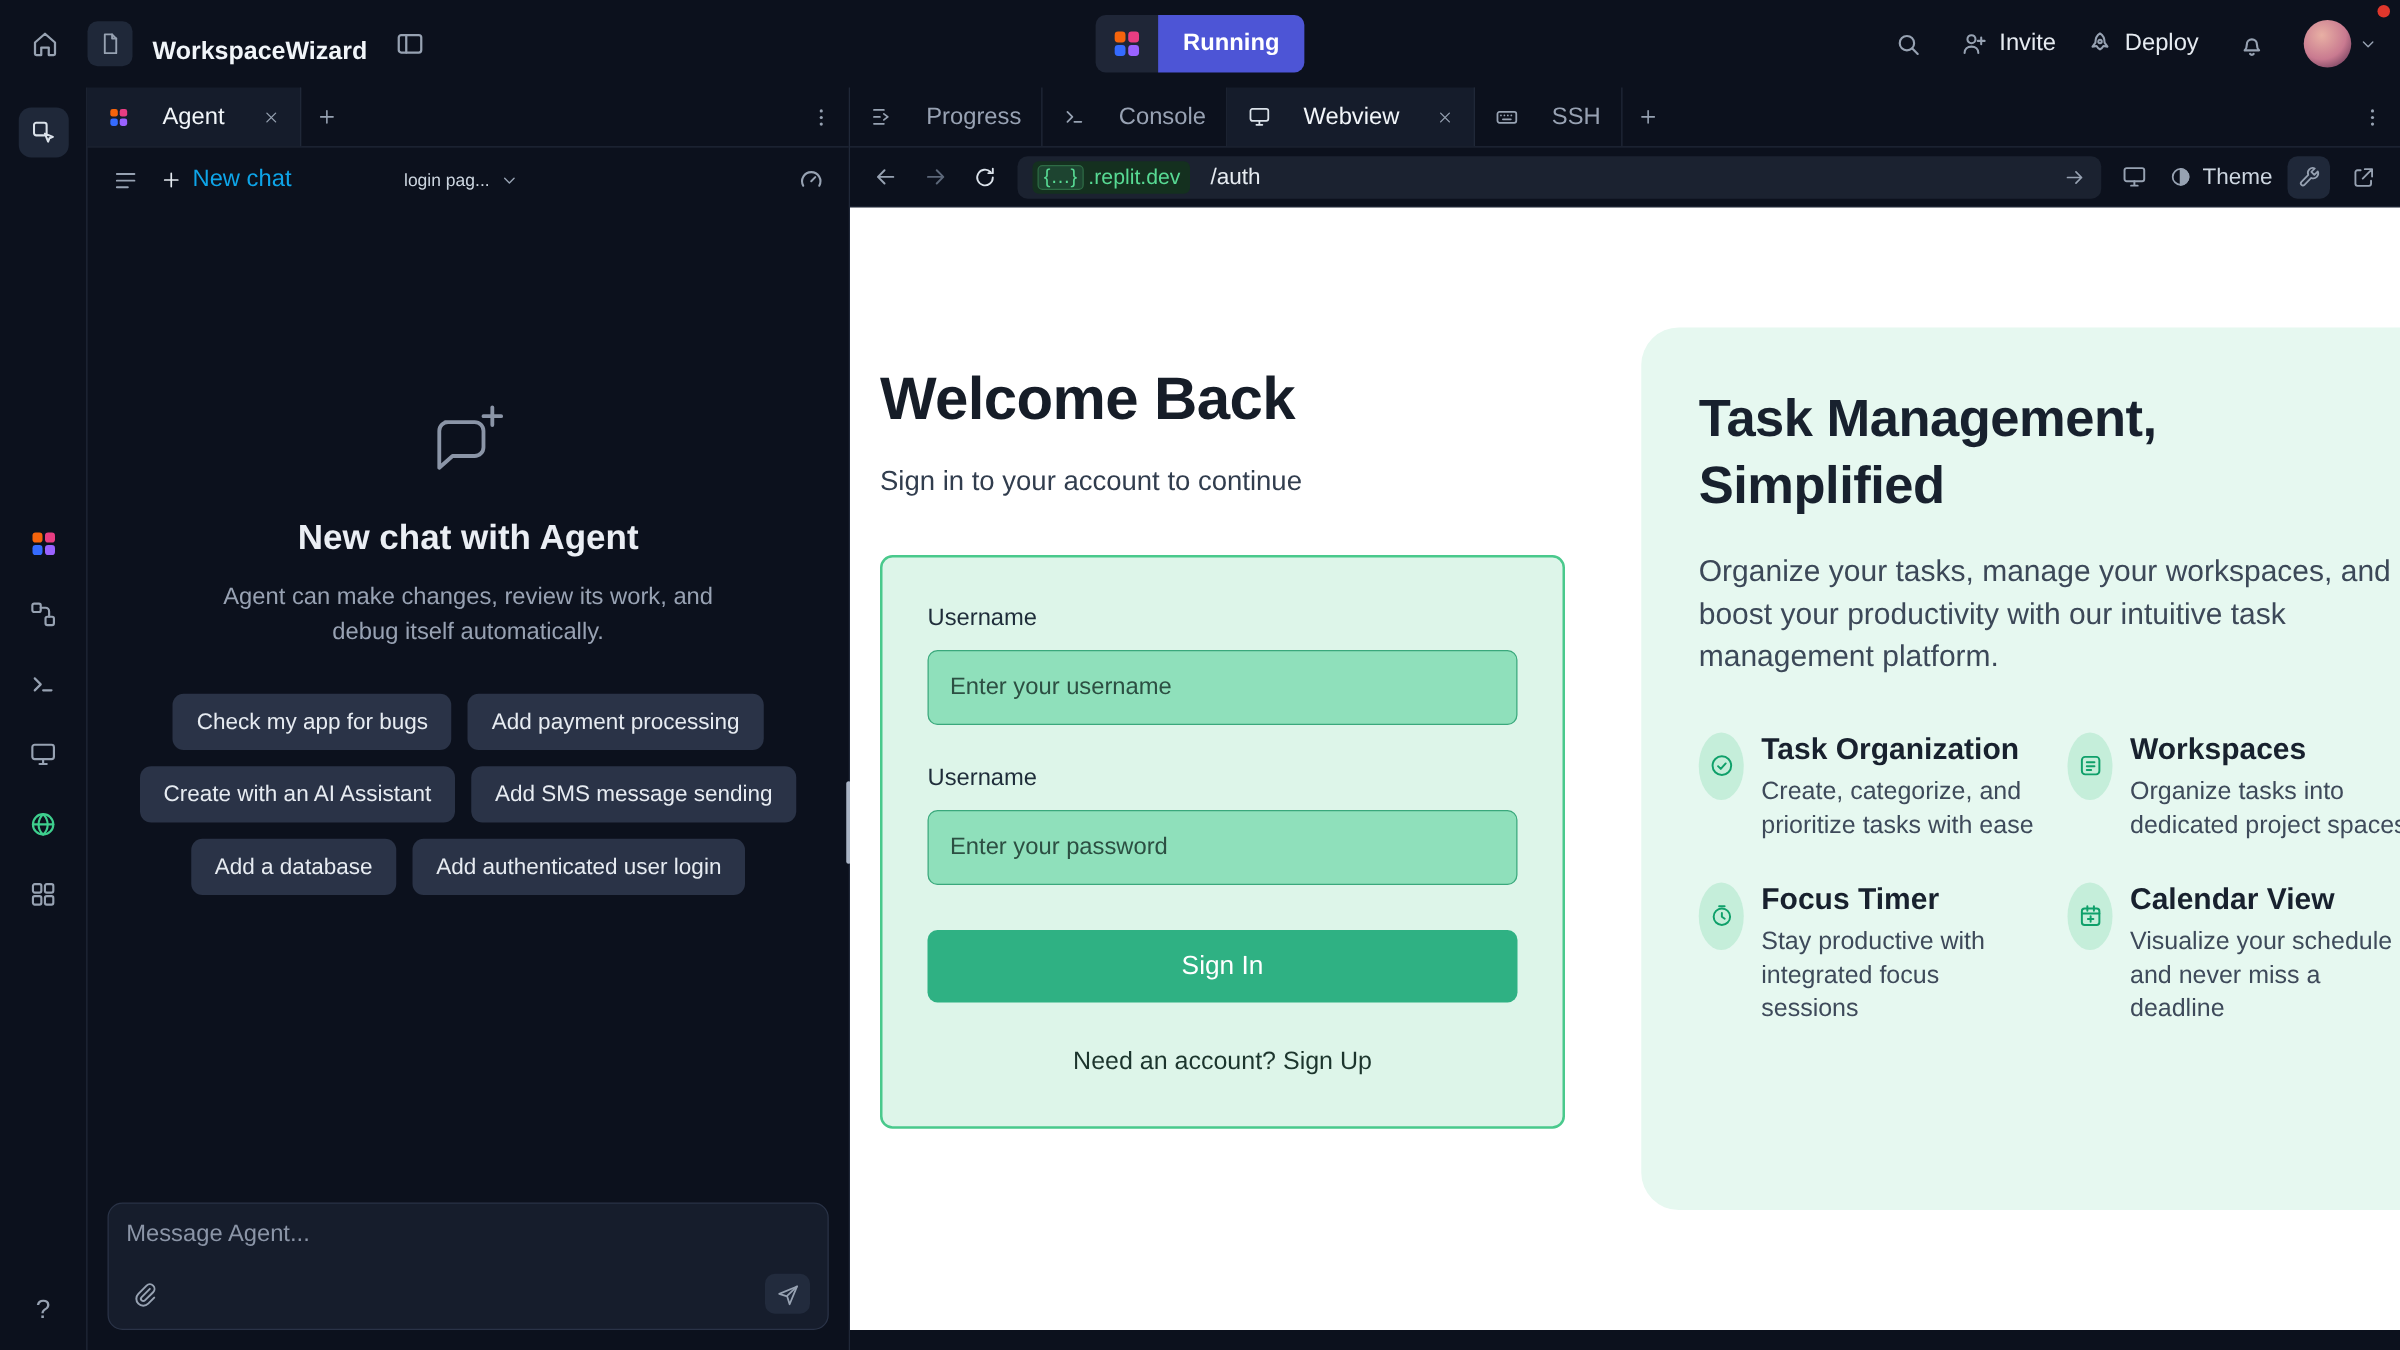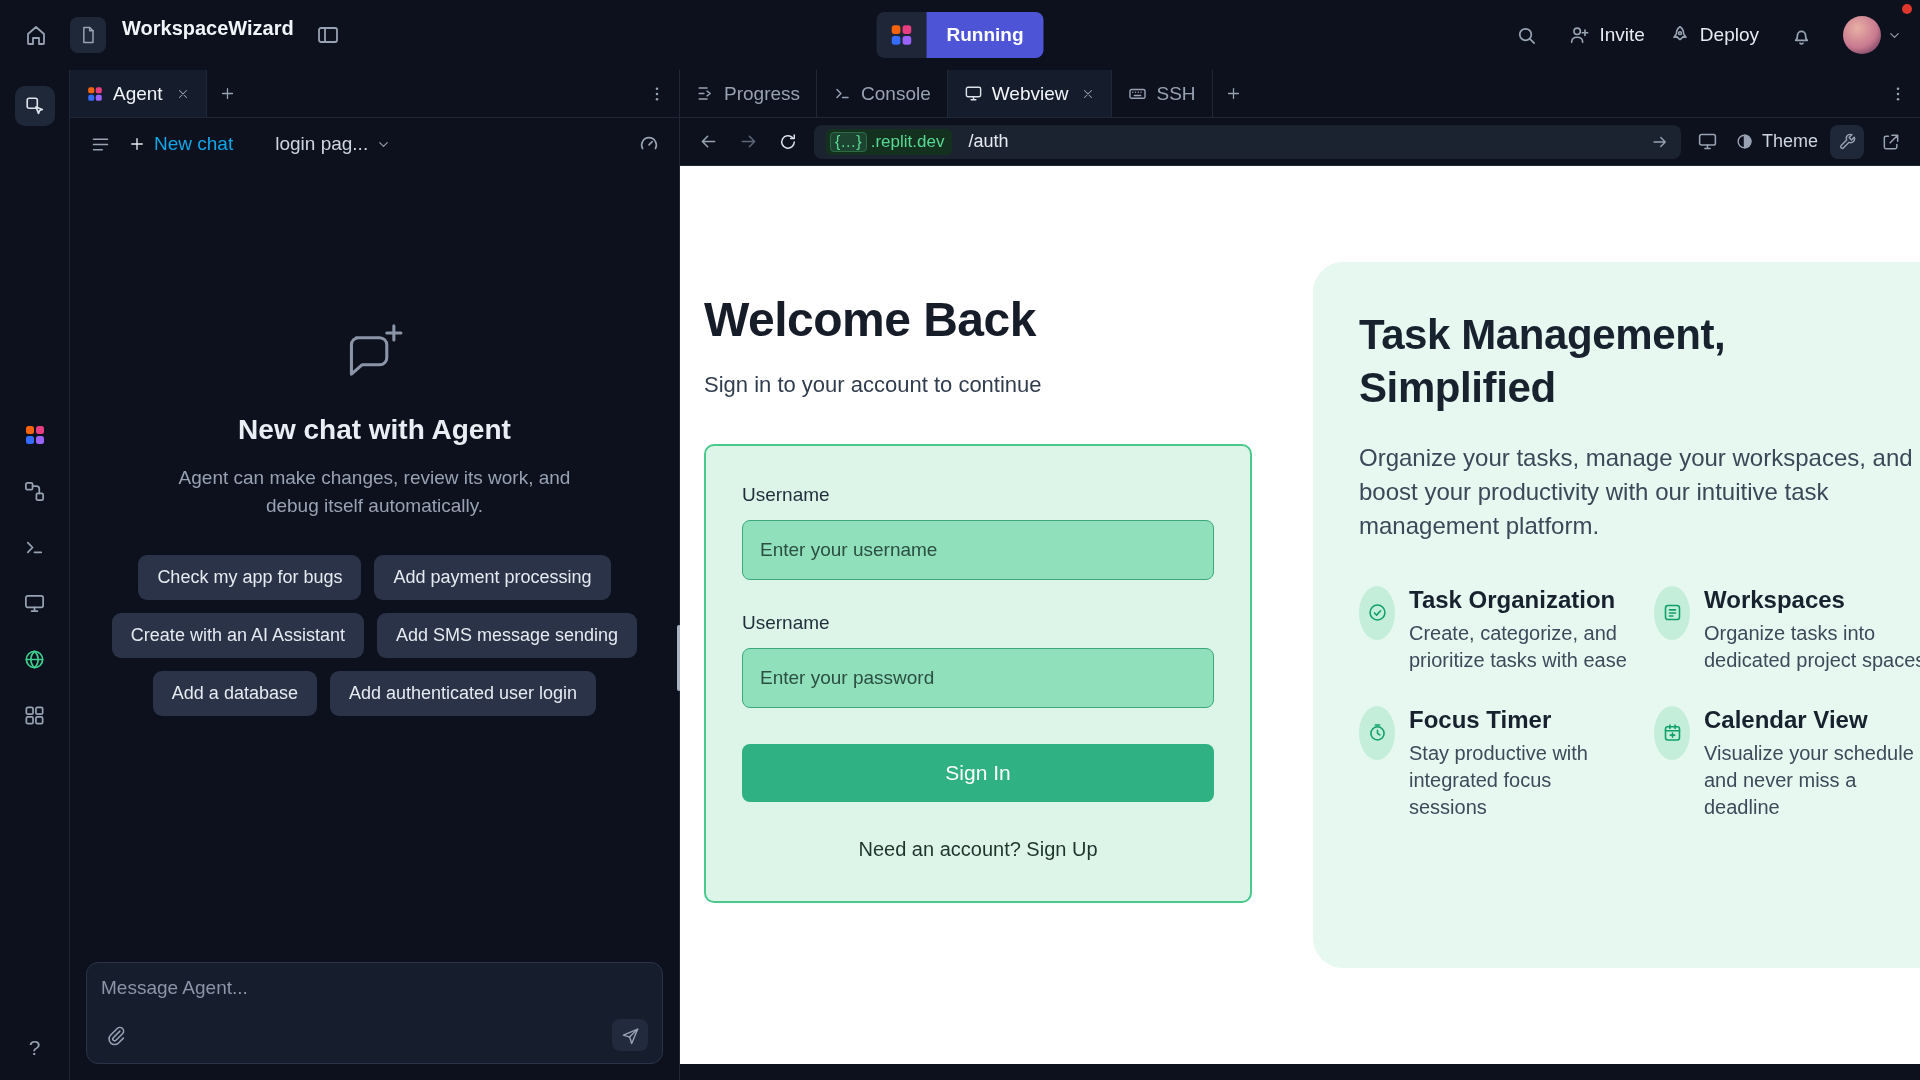--- a/index.html
+++ b/index.html
@@ -7,21 +7,21 @@
   body { font-family:"Liberation Sans", sans-serif; background:#0c111d; color:#eef2f6; }
   svg { display:block; }
   .ic { stroke:#97a2b2; stroke-width:1.8; fill:none; stroke-linecap:round; stroke-linejoin:round; }
   button { font-family:inherit; background:none; border:none; color:inherit; cursor:pointer; }
   input { font-family:inherit; outline:none; }
 
   .app { position:relative; width:1920px; height:1080px; display:flex; flex-direction:column; }
 
   
   .topbar { height:70px; flex:0 0 70px; display:flex; align-items:center; padding:0 18px; gap:20px; position:relative; }
-  .tb-left { display:flex; align-items:flex-start; gap:16px; }
+  .tb-left { display:flex; align-items:flex-end; gap:16px; }
   .icon-btn { width:36px; height:36px; display:flex; align-items:center; justify-content:center; border-radius:8px; }
   .doc-chip { width:36px; height:36px; border-radius:8px; background:#1f2839; display:flex; align-items:center; justify-content:center; }
   .app-title { font-size:20px; font-weight:700; color:#f1f5f9; }
   .tb-center { position:absolute; left:50%; top:50%; transform:translate(-50%,-50%); display:flex; align-items:stretch; height:46px; }
   .run-logo-box { width:50px; background:#1f2637; border-radius:8px 0 0 8px; display:flex; align-items:center; justify-content:center; }
   .run-badge { background:#4d55d6; border-radius:0 8px 8px 0; display:flex; align-items:center; padding:0 20px; font-size:19px; font-weight:700; color:#fff; }
   .tb-right { margin-left:auto; display:flex; align-items:center; gap:24px; }
   .tb-action { display:flex; align-items:center; gap:9px; font-size:19px; font-weight:500; color:#e6ebf1; }
   .avatar-btn { display:flex; align-items:center; gap:6px; }
   .avatar { width:38px; height:38px; border-radius:50%; background:radial-gradient(circle at 38% 32%, #e8b0a4, #c97a90 55%, #8a4f6b 78%, #3f7d53 100%); }
@@ -32,29 +32,29 @@
   
   .rail { width:70px; flex:0 0 70px; border-right:1px solid #202838; display:flex; flex-direction:column; align-items:center; padding:16px 0 20px; }
   .rail-tool { width:40px; height:40px; border-radius:10px; background:#1f2839; display:flex; align-items:center; justify-content:center; }
   .rail-group { margin-top:296px; display:flex; flex-direction:column; gap:30px; align-items:center; }
   .rail-ic { width:26px; height:26px; display:flex; align-items:center; justify-content:center; }
   .rail-help { margin-top:auto; font-size:21px; color:#97a2b2; }
 
   
   .agent-panel { width:610px; flex:0 0 610px; border-right:1px solid #202838; display:flex; flex-direction:column; position:relative; }
   .tabbar { height:48px; flex:0 0 48px; display:flex; align-items:center; border-bottom:1px solid #202838; }
-  .tab { display:flex; align-items:center; gap:9px; padding:0 16px; height:100%; font-size:19px; color:#98a2b3; border-right:1px solid #202838; }
+  .tab { display:flex; align-items:center; gap:26px; padding:0 16px; height:100%; font-size:19px; color:#98a2b3; border-right:1px solid #202838; }
   .tab.active { background:#151c2b; color:#f1f5f9; }
   .tab .x { margin-left:4px; }
   .tab-plus { width:42px; height:100%; display:flex; align-items:center; justify-content:center; }
   .tab-kebab { margin-left:auto; width:44px; display:flex; justify-content:center; }
 
   .chat-header { height:52px; flex:0 0 52px; display:flex; align-items:center; padding:0 16px; gap:14px; }
   .new-chat-btn { display:flex; align-items:center; gap:8px; font-size:19px; color:#0ea5e9; }
-  .chat-select { margin-left:28px; display:flex; align-items:center; gap:8px; font-size:19px; color:#cdd6e0;text-align:center; }
+  .chat-select { margin-left:76px; display:flex; align-items:center; gap:8px; font-size:14px; color:#cdd6e0;text-align:center; }
   .gauge-btn { margin-left:auto; }
 
   .chat-empty { flex:1; display:flex; flex-direction:column; align-items:center; padding:150px 24px 0; text-align:center; }
   .empty-title { margin-top:28px; font-size:28px; font-weight:700; color:#eaeef4; }
   .empty-desc { margin-top:18px; font-size:19px; line-height:1.45; color:#98a2b3; max-width:440px; }
   .chip-rows { margin-top:36px; display:flex; flex-direction:column; gap:13px; }
   .chip-row { display:flex; justify-content:center; gap:13px; }
   .chip { background:#2a3347; border-radius:9px; padding:12px 19px; font-size:18px; color:#e6ebf1; white-space:nowrap; }
 
   .composer { margin:0 16px 16px; background:#161d2c; border:1px solid #2a3347; border-radius:12px; padding:14px 14px 12px; display:flex; flex-direction:column; gap:20px; }

